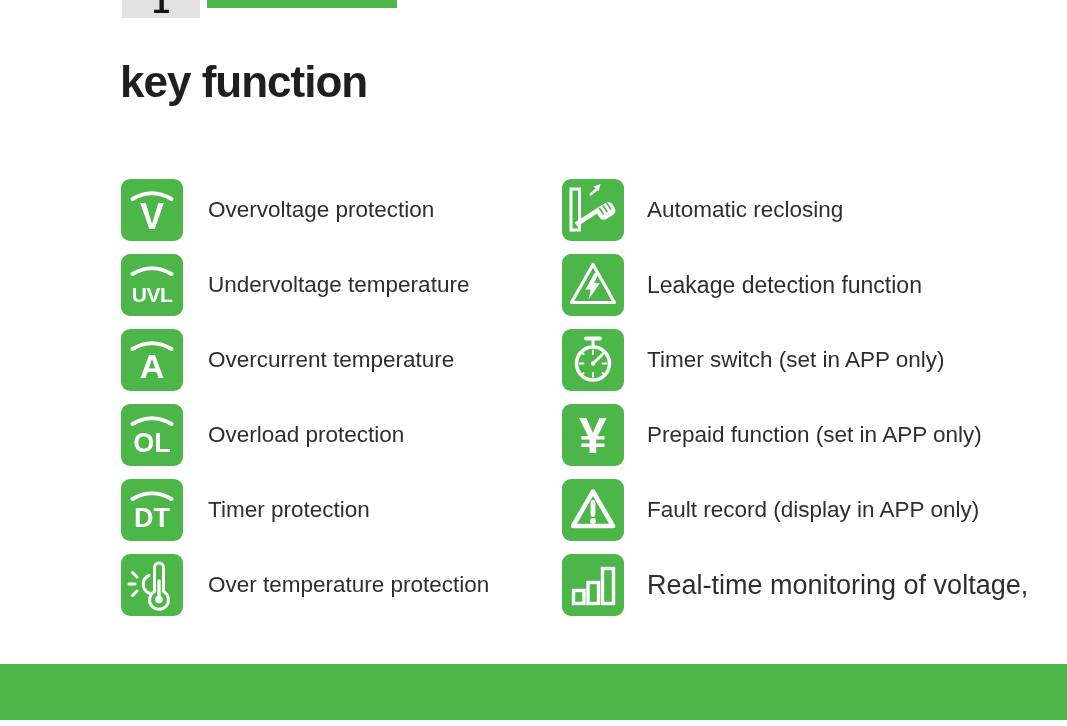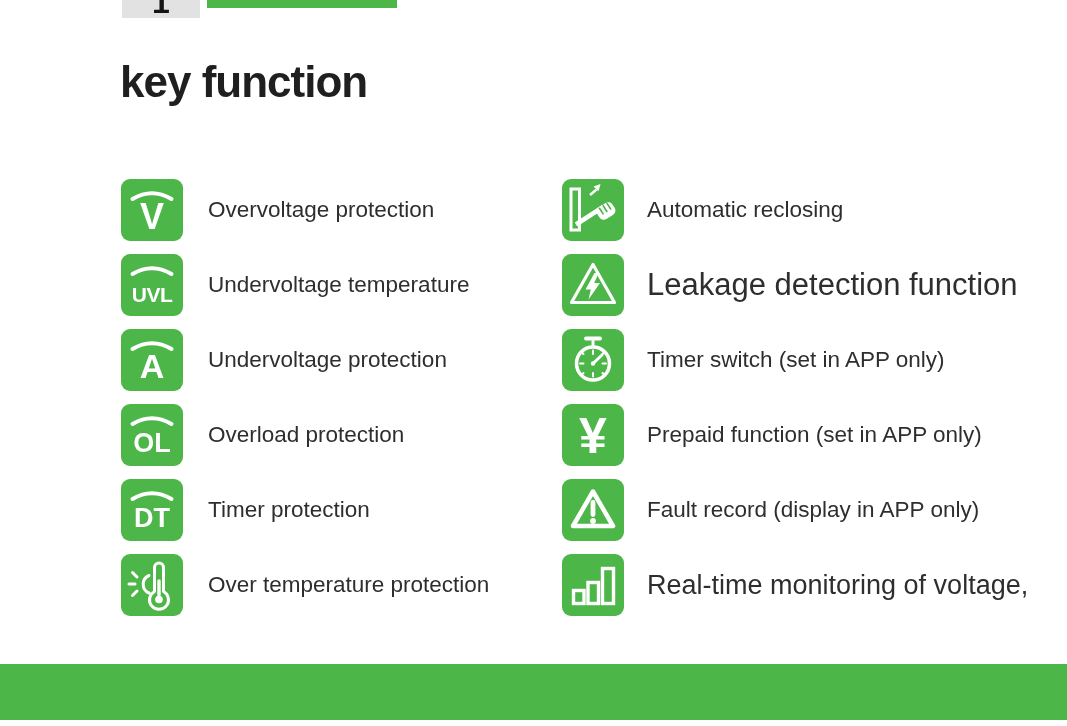--- a/index.html
+++ b/index.html
@@ -28,21 +28,21 @@
   .feature-row{display:flex;align-items:center;}
   .col-left .feature-row{gap:25px;}
   .col-right .feature-row{gap:23px;}
 
   .tile{flex:none;width:62px;height:62px;background:var(--green);border-radius:9px;
     display:block;}
   .tile svg{display:block;width:62px;height:62px;}
   .glyph-text{font-family:"Liberation Sans",sans-serif;font-weight:700;fill:#ffffff;}
 
   .label{font-size:22.5px;color:var(--text);line-height:1.15;}
-  .label-lg{font-size:31px;}
+  .label-lg{font-size:23px;}
   .two-line .line{display:block;font-size:27px;line-height:26px;}
 
   .bottom-accent{position:absolute;left:0;top:664px;width:100%;height:56px;background:var(--green);}
 </style>
 </head>
 <body>
 
 <div class="page">
 
   <div class="section-tab">
@@ -74,21 +74,21 @@
       <span class="label">Undervoltage temperature</span>
     </div>
 
     <div class="feature-row">
       <span class="tile">
         <svg viewBox="0 0 62 62">
           <path d="M11.5 20 Q31 8.5 50.5 20" fill="none" stroke="#fff" stroke-width="4" stroke-linecap="round"></path>
           <text class="glyph-text" x="31" y="49" font-size="34" text-anchor="middle">A</text>
         </svg>
       </span>
-      <span class="label">Undervoltage protection</span>
+      <span class="label">Overcurrent temperature</span>
     </div>
 
     <div class="feature-row">
       <span class="tile">
         <svg viewBox="0 0 62 62">
           <path d="M11.5 20 Q31 8.5 50.5 20" fill="none" stroke="#fff" stroke-width="4" stroke-linecap="round"></path>
           <text class="glyph-text" x="31" y="48" font-size="27" text-anchor="middle">OL</text>
         </svg>
       </span>
       <span class="label">Overload protection</span>

